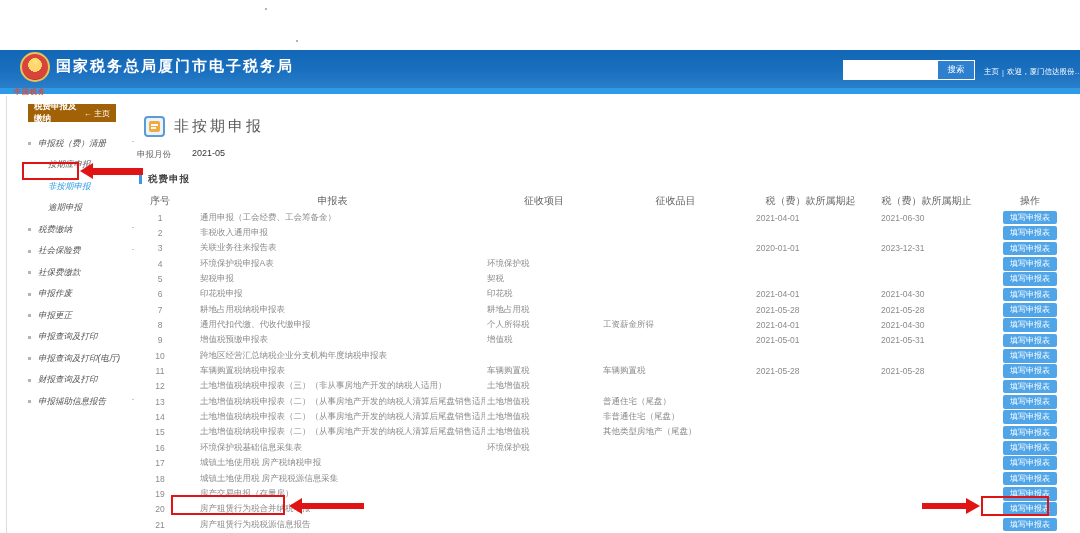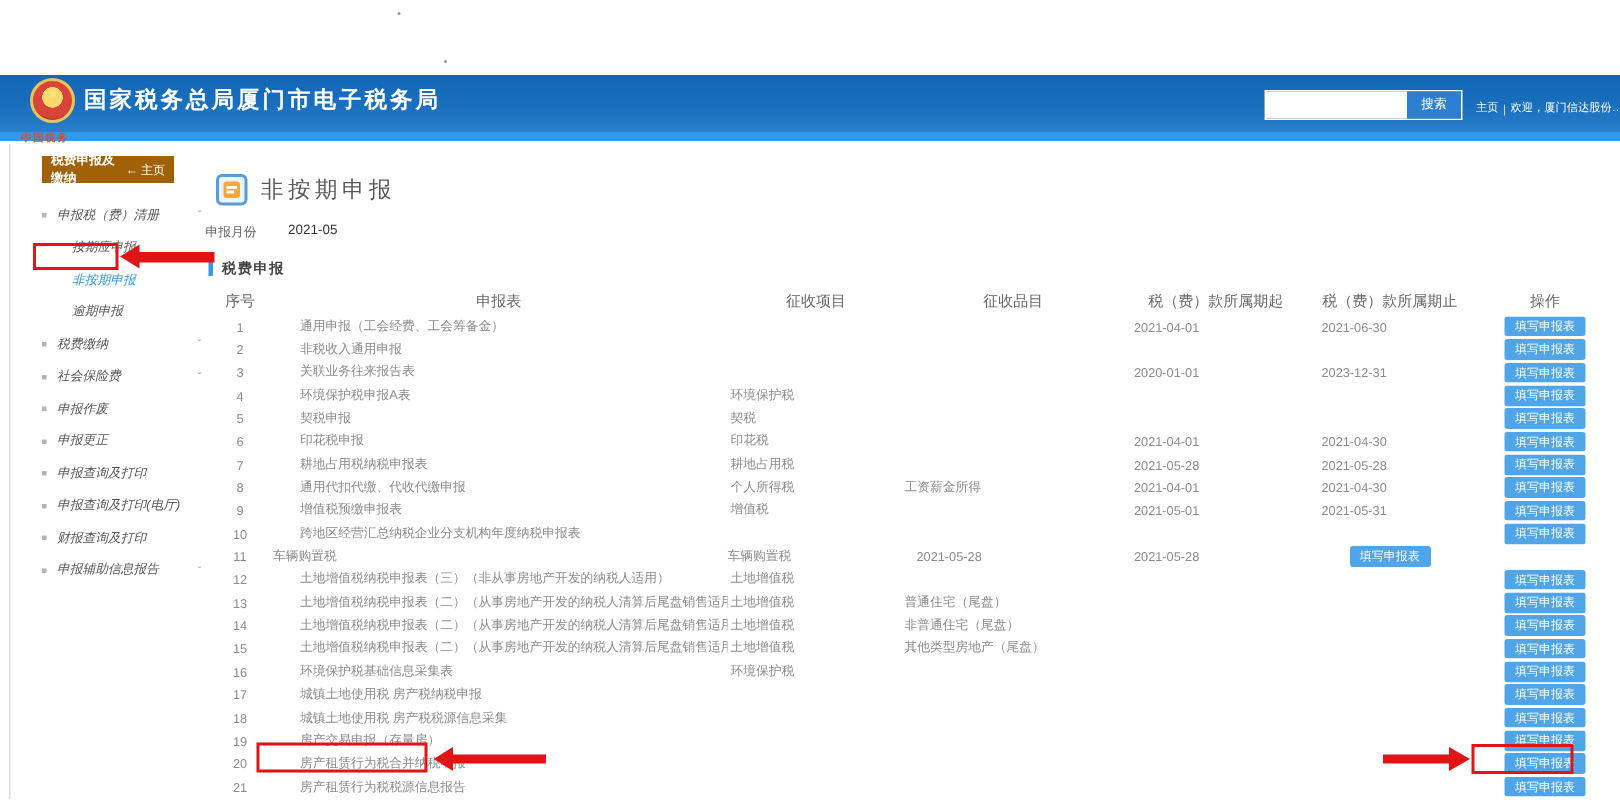--- a/index.html
+++ b/index.html
@@ -135,20 +135,25 @@
       <span class="side-label">税费缴纳</span>
       <span class="chev">ˇ</span>
     </div>
 
     <div class="side-item">
       <span class="bullet"></span>
       <span class="side-label">社会保险费</span>
       <span class="chev">ˇ</span>
     </div>
 
+    <div class="side-item">
+      <span class="bullet"></span>
+      <span class="side-label">社保费缴款</span>
+      <span class="chev"></span>
+    </div>
 
     <div class="side-item">
       <span class="bullet"></span>
       <span class="side-label">申报作废</span>
       <span class="chev"></span>
     </div>
 
     <div class="side-item">
       <span class="bullet"></span>
       <span class="side-label">申报更正</span>
@@ -318,20 +323,21 @@
       <div class="c-cat"></div>
       <div class="c-d1"></div>
       <div class="c-d2"></div>
       <div class="c-op">
           <button class="fill-btn">填写申报表</button>
         </div>
     </div>
 
     <div class="t-row grid">
       <div class="c-no">11</div>
+      <div class="c-form">车辆购置税纳税申报表</div>
       <div class="c-item">车辆购置税</div>
       <div class="c-cat">车辆购置税</div>
       <div class="c-d1">2021-05-28</div>
       <div class="c-d2">2021-05-28</div>
       <div class="c-op">
           <button class="fill-btn">填写申报表</button>
         </div>
     </div>
 
     <div class="t-row grid">

